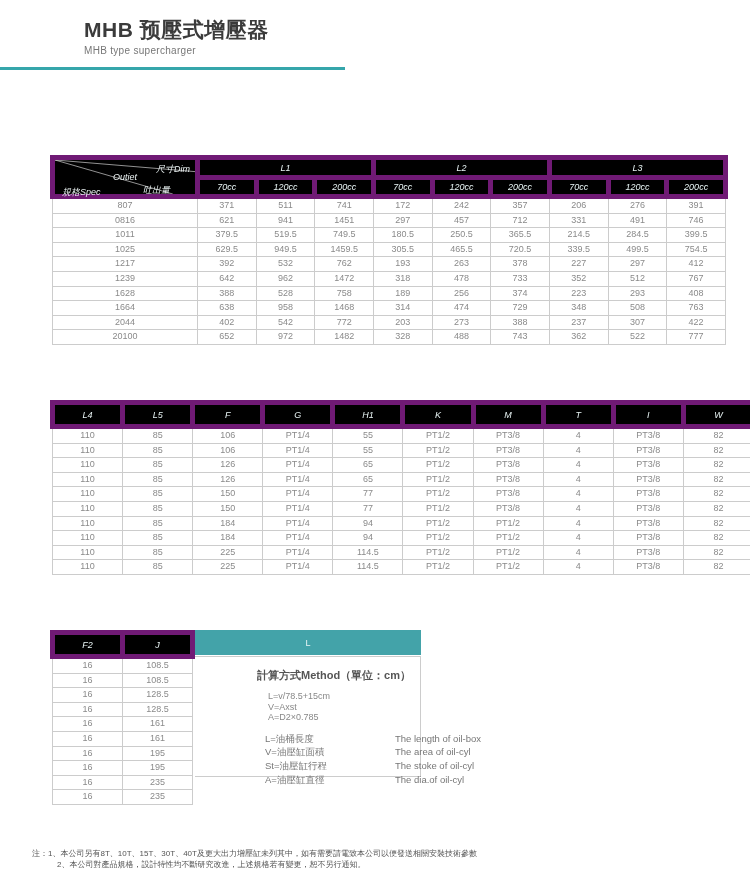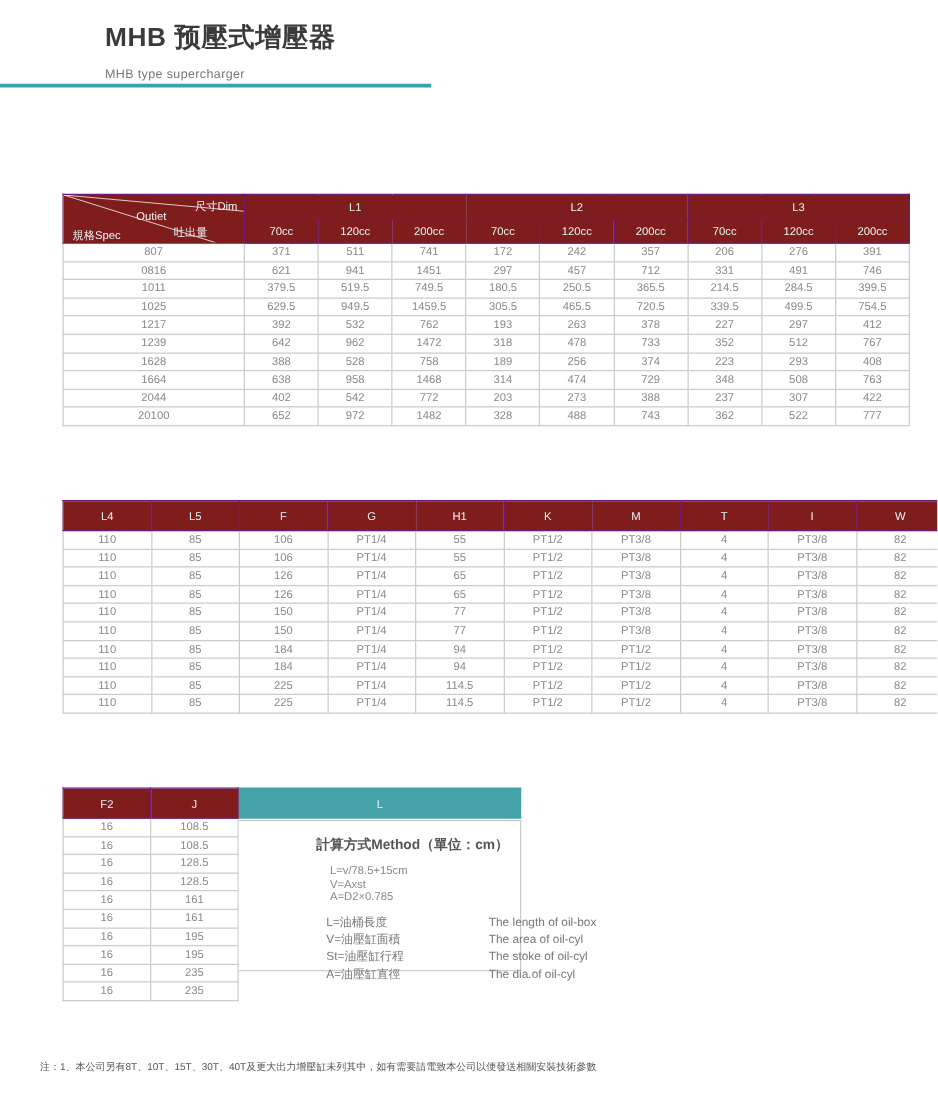--- a/index.html
+++ b/index.html
@@ -6,28 +6,28 @@
   html,body { background:#fff; }
   body {
     width:750px; height:889px; position:relative;
     font-family:"Liberation Sans","DejaVu Sans",sans-serif;
   }
   .page { position:absolute; left:0; top:0; width:750px; height:889px; background:#fff; overflow:hidden;border-radius:26px; }
 
   
   .hdr { position:absolute; left:84px; top:16px; }
   .title { font-size:21px; font-weight:600; color:#3b3b3b; letter-spacing:0.5px; white-space:nowrap; }
-  .subtitle { font-size:10px; color:#777; margin-top:10px; letter-spacing:0.3px; }
+  .subtitle { font-size:10px; color:#777; margin-top:1px; letter-spacing:0.3px; }
   .rule { position:absolute; left:0; top:67px; width:345px; height:3px; background:#35a6ab; }
 
   
   table { border-collapse:collapse; table-layout:fixed; }
   th {
-    background:#7f1d1d; color:#e9f5f5; font-weight:normal; font-size:9px;
-    border:1px solid #701a75; text-align:center; padding:0;
+    background:#000000; color:#e9f5f5; font-weight:normal; font-size:9px;
+    border:5px solid #701a75; text-align:center; padding:0;font-style:italic;
   }
   td {
     border:1px solid #cccccc; background:#fff; color:#8a8a8a; font-size:9px;
     text-align:center; height:13.6px; line-height:13.6px; padding:0; white-space:nowrap;
   }
 
   
   .t1 { position:absolute; left:50px; top:155px; width:678px; }
   .t1 thead tr.grp th { height:20px; }
   .t1 thead tr.sub th { height:19px; }
@@ -463,15 +463,16 @@
             <span class="def-cn">A=油壓缸直徑</span>
             <span class="def-en">The dia.of oil-cyl</span>
           </div>
         </div>
       </div>
     </div>
   </div>
 
   <div class="notes">
     <div class="note1">注：1、本公司另有8T、10T、15T、30T、40T及更大出力增壓缸未列其中，如有需要請電致本公司以便發送相關安裝技術參數</div>
+    <div class="note2">2、本公司對產品規格，設計特性均不斷研究改進，上述規格若有變更，恕不另行通知。</div>
   </div>
 
 </div>
 
 </body></html>

